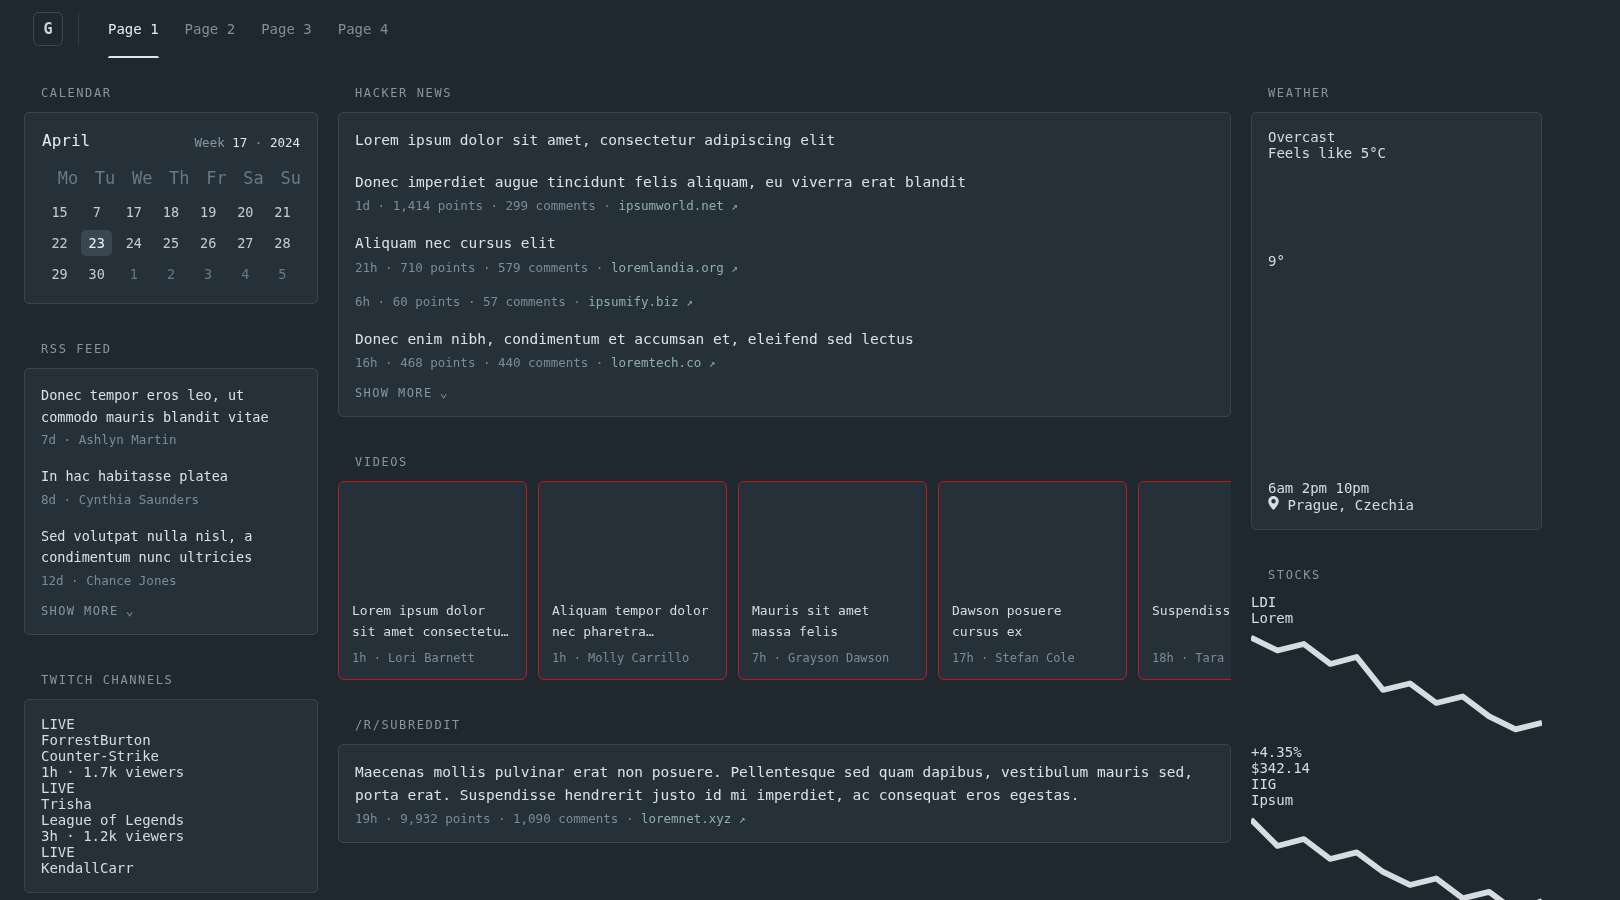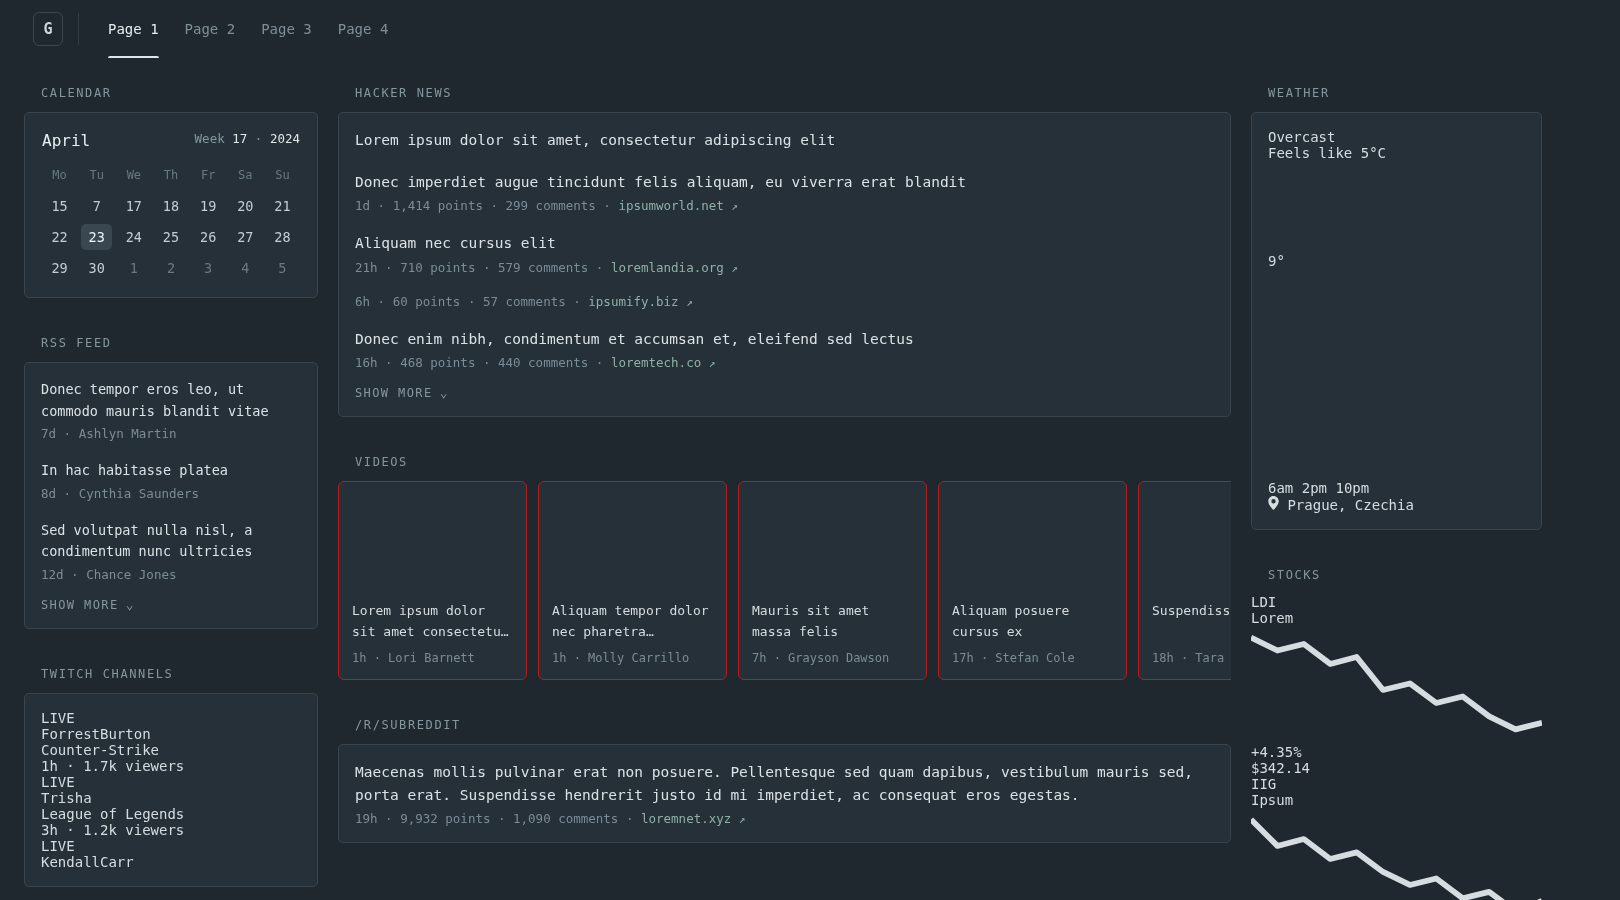--- a/index.html
+++ b/index.html
@@ -29,26 +29,26 @@
     background:#dfe6ea; border-radius:2px 2px 0 0;
   }
 
   
   .main { display:grid; grid-template-columns:294px 893px 291px; column-gap:20px; padding:28px 0 0 24px; align-items:start; }
   .widget { margin-bottom:38px; }
   .widget-title { font-size:12px; font-weight:normal; letter-spacing:1.6px; color:#86969f; margin:0 0 12px 17px; }
   .panel { background:#253039; border:1px solid #39454e; border-radius:5px; padding:16px; }
 
   
-  .cal-head { display:flex; justify-content:space-between; align-items:flex-start; margin:2px 1px 14px; }
+  .cal-head { display:flex; justify-content:space-between; align-items:flex-end; margin:2px 1px 14px; }
   .cal-month { font-size:16px; color:#e6edf0; }
   .cal-week { font-size:12.5px; color:#86969f; }
   .cal-week .bright { color:#e0e7ea; }
   .cal-grid { display:grid; grid-template-columns:repeat(7,1fr); text-align:center; row-gap:5px; }
-  .cal-dow { font-size:12px; color:#697983; padding:4px 0 6px; }
+  .cal-dow { font-size:17px; color:#697983; padding:4px 0 6px;text-align:right; }
   .cal-day { font-size:13.5px; color:#c3cdd3; padding:5px 0; margin:0 3px; border-radius:5px; }
   .cal-day.muted { color:#697983; }
   .cal-day.selected { background:#3a4751; color:#eef3f5; }
 
   
   .feed-item { margin-bottom:19px; }
   .feed-item:last-of-type { margin-bottom:0; }
   .item-title { color:#dbe2e6; font-size:13.5px; line-height:1.6; cursor:pointer; }
   .hn .item-title, .sub .item-title { font-size:14.5px; }
   .item-meta { color:#7c8c96; font-size:12.5px; margin-top:4px; }
@@ -326,21 +326,21 @@
         <div class="video-card">
           <div class="thumb" data-thumb="boat-wake"></div>
           <div class="video-body">
             <div class="video-title">Mauris sit amet massa felis</div>
             <div class="video-meta">7h · Grayson Dawson</div>
           </div>
         </div>
         <div class="video-card">
           <div class="thumb" data-thumb="canoe"></div>
           <div class="video-body">
-            <div class="video-title">Aliquam posuere cursus ex</div>
+            <div class="video-title">Dawson posuere cursus ex</div>
             <div class="video-meta">17h · Stefan Cole</div>
           </div>
         </div>
         <div class="video-card">
           <div class="thumb" data-thumb="fog-figure"></div>
           <div class="video-body">
             <div class="video-title">Suspendisse diam</div>
             <div class="video-meta">18h · Tara</div>
           </div>
         </div>

